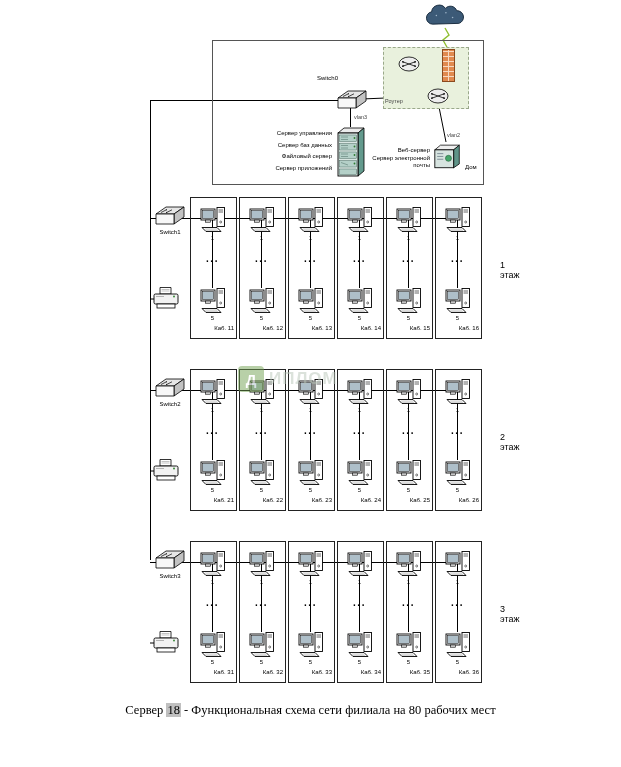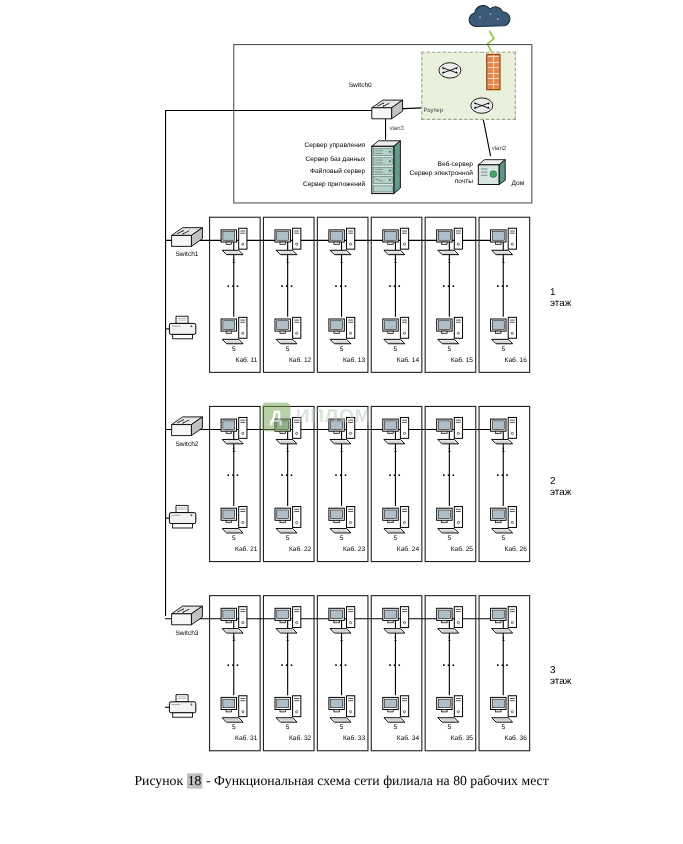--- a/index.html
+++ b/index.html
@@ -857,16 +857,16 @@
       <div class="abs lbl" style="right:2px;top:127px">Каб. 36</div>
     </div>
     </div>
 
   <div class="abs watermark" style="left:238px;top:366px;z-index:3">
     <div class="wm-logo">Д</div>
     <div class="wm-text">ИПЛОМ</div>
   </div>
 
   <div class="abs caption" style="left:0;top:703px">
-    <span>Рисунок </span><span class="hl">18</span><span> - Функциональная схема сети филиала на 80 рабочих мест</span>
+    <span>Сервер </span><span class="hl">18</span><span> - Функциональная схема сети филиала на 80 рабочих мест</span>
   </div>
 
 </div>
 
 </body></html>

